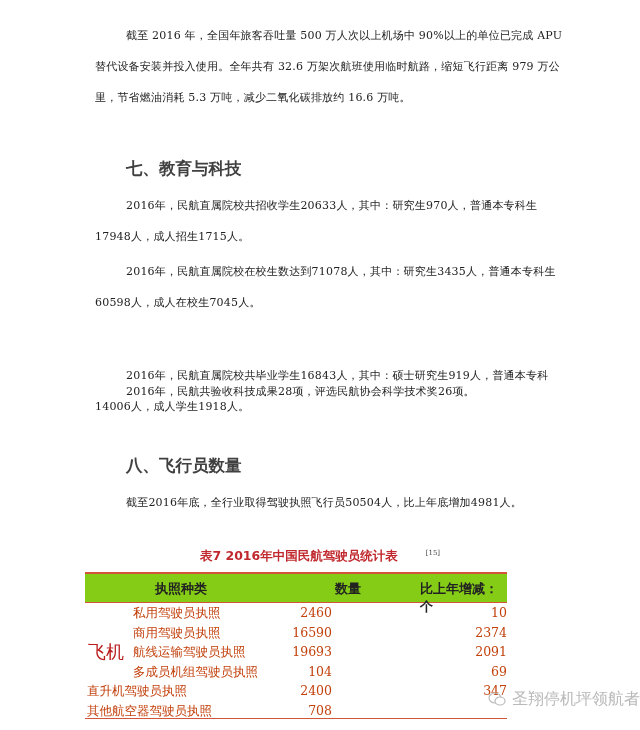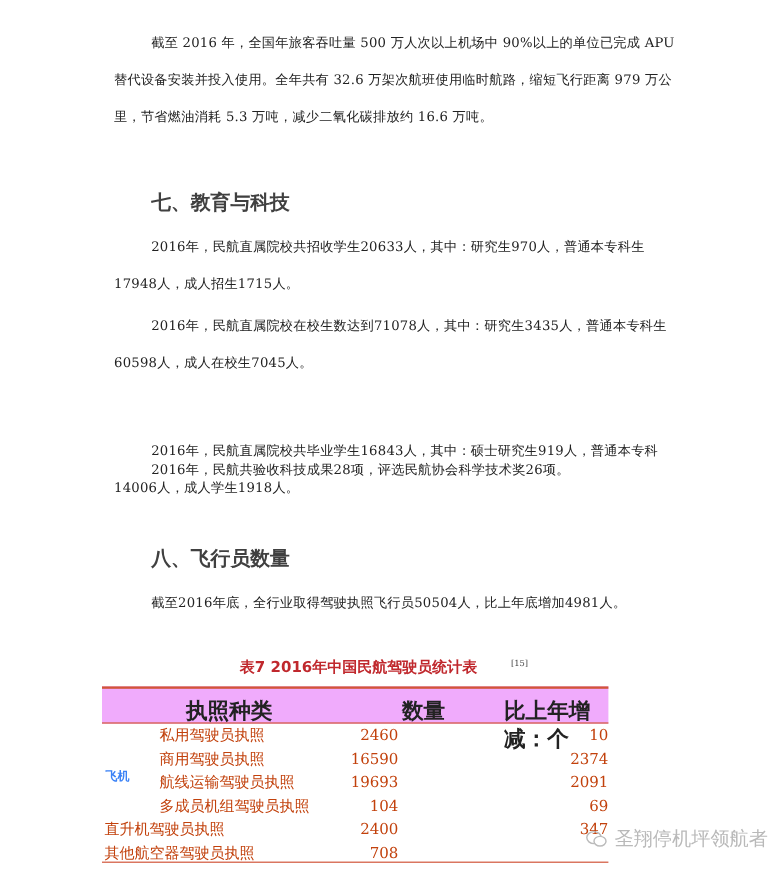--- a/index.html
+++ b/index.html
@@ -6,30 +6,30 @@
   body { width: 640px; height: 730px; position: relative; overflow: hidden;
          font-family: "DejaVu Serif", "Liberation Serif", serif; color: #222; }
   .para { position: absolute; left: 95px; width: 470px; font-size: 11px;
           line-height: 31px; text-indent: 31px; letter-spacing: 0.2px; }
   .heading { position: absolute; left: 126px; font-family: "DejaVu Sans", sans-serif;
              font-weight: bold; font-size: 16.5px; color: #404040; }
   .table-title { position: absolute; left: 0; width: 640px; text-align: center; top: 548px;
                  font-family: "DejaVu Sans", sans-serif; font-weight: bold; font-size: 12.5px; color: #c0282d; }
   .table-title sup { font-weight: normal; font-size: 7px; color: #444; font-family: "DejaVu Serif", serif; padding-left: 28px; }
   .tbl { position: absolute; left: 85px; top: 572px; width: 422px; }
-  .tbl-head { height: 28px; background: #f0abfc; border-top: 2px solid #d2553a; border-bottom: 1px solid #d2553a;
-              position: relative; font-family: Liberation Mono, monospace; font-weight: bold; font-size: 18px; color: #222; }
+  .tbl-head { height: 28px; background: #84cc16; border-top: 2px solid #d2553a; border-bottom: 1px solid #d2553a;
+              position: relative; font-family: Liberation Mono, monospace; font-weight: bold; font-size: 13px; color: #222; }
   .tbl-head span { position: absolute; top: 6px; }
   .row { position: relative; height: 19.5px; font-size: 12.5px; color: #c2410c; }
   .row span { position: absolute; top: 2px; white-space: nowrap; }
   .c-name { left: 48px; }
   .c-name.top { left: 2px; text-align: right; }
   .c-num { right: 175px; text-align: left; }
   .c-chg { right: 0px; text-align: right; }
-  .group-label { position: absolute; left: 4px; top: 640px; font-size: 10px; color: #3b82f6; font-weight: bold; }
+  .group-label { position: absolute; left: 4px; top: 640px; font-size: 18px; color: #b91c1c; }
   .tbl-bottom { position: absolute; left: 85px; top: 718px; width: 422px; border-top: 1px solid #d2553a; }
   .watermark { position: absolute; left: 488px; top: 689px; font-family: "DejaVu Sans", sans-serif;
                font-size: 16px; color: #b9b9b9; }
   .watermark .wm-icon { display: inline-block; width: 18px; height: 14px; margin-right: 6px; vertical-align: -2px; }
 </style>
 </head>
 <body>
 
 <div class="para" style="top:20px;">截至 2016 年，全国年旅客吞吐量 500 万人次以上机场中 90%以上的单位已完成 APU 替代设备安装并投入使用。全年共有 32.6 万架次航班使用临时航路，缩短飞行距离 979 万公里，节省燃油消耗 5.3 万吨，减少二氧化碳排放约 16.6 万吨。</div>
 

